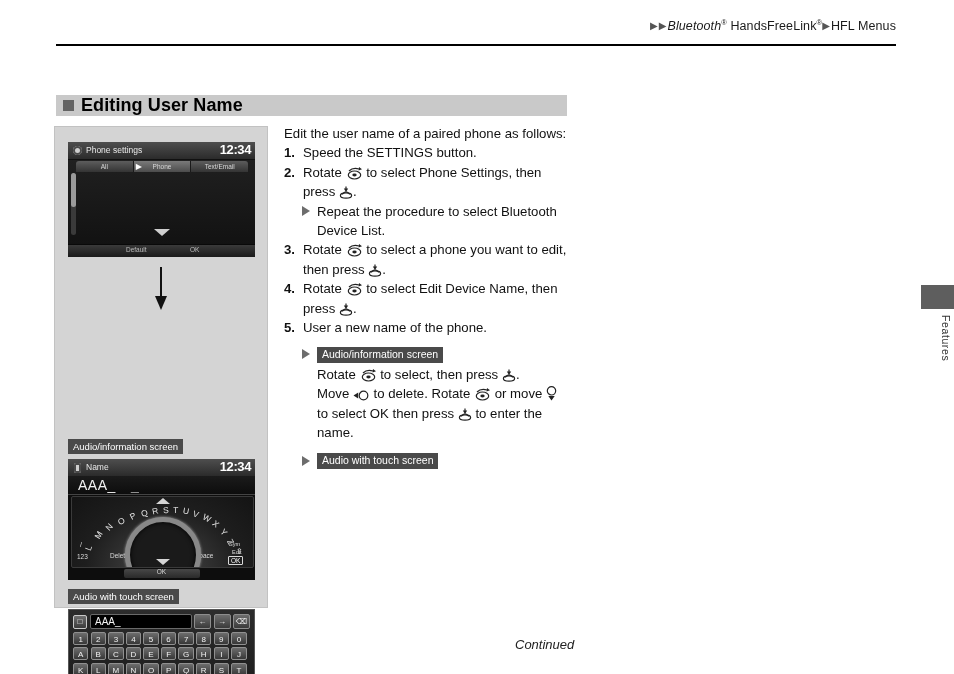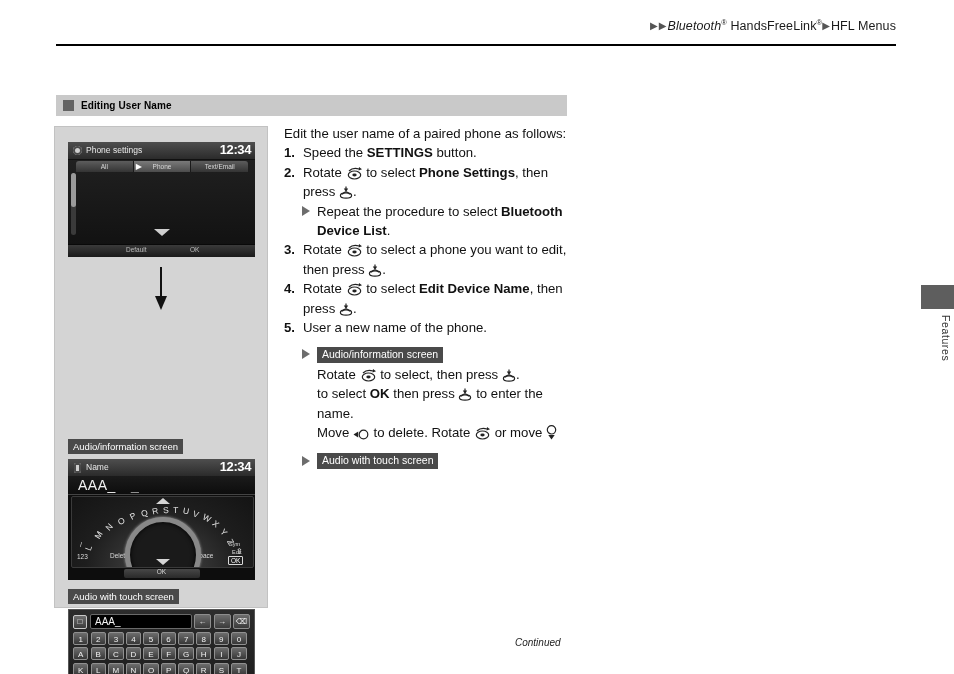--- a/index.html
+++ b/index.html
@@ -56,21 +56,21 @@
     display: flex;
     align-items: center;
   }
   #section-bar .sq {
     width: 11px;
     height: 11px;
     background: #636363;
     margin-left: 7px;
   }
   #section-bar .title {
-    font-size: 10px;
+    font-size: 18px;
     font-weight: bold;
     margin-left: 7px;
     color: #000;
     letter-spacing: .1px;
     text-align: right;
   }
 
   
   #figure-panel {
     position: absolute;
@@ -390,21 +390,21 @@
   }
   .sub .tri {
     position: absolute;
     left: 18px; top: 4px;
     width: 0; height: 0;
     border-top: 5.5px solid transparent;
     border-bottom: 5.5px solid transparent;
     border-left: 8.5px solid #6d6d6d;
   }
   .cont { padding-left: 33px; }
-  b { font-weight: bold; }
+  b { font-weight: normal; }
 
   .inline-cap {
     display: inline-block;
     background: #4a4a4a;
     color: #fff;
     font-size: 10.5px;
     line-height: 13px;
     padding: 1px 5px 2px 5px;
     vertical-align: 1.5px;
   }
@@ -427,21 +427,21 @@
     color: #333;
     text-align: center;
     writing-mode: vertical-rl;
     letter-spacing: .6px;
   }
 
   
   #footer-continued {
     position: absolute;
     left: 515px; top: 637px;
-    font-size: 10px;
+    font-size: 13px;
     font-style: italic;
     color: #222;
   }
   #page-number {
     position: absolute;
     right: 56px; top: 664px;
     transform: translateY(-50%);
     font-size: 17px;
     font-weight: bold;
     color: #000;
@@ -661,41 +661,41 @@
         <path d="M3 4 Q7 0 13 2" fill="none" stroke="#222" stroke-width="1.2"></path>
         <polygon points="13,0 16,2.2 12.6,3.6" fill="#222"></polygon>
       </svg><span> to select, then press </span><svg class="gly" width="14" height="13" viewBox="0 0 14 13">
         <ellipse cx="7" cy="9.5" rx="5.6" ry="2.6" fill="none" stroke="#222" stroke-width="1.2"></ellipse>
         <path d="M3.2 8.4 Q7 3.4 10.8 8.4" fill="none" stroke="#222" stroke-width="1.2"></path>
         <line x1="7" y1="0.6" x2="7" y2="4.2" stroke="#222" stroke-width="1.2"></line>
         <polygon points="7,6 4.8,2.6 9.2,2.6" fill="#222"></polygon>
       </svg><span>.</span>
   </p>
   <p class="cont">
-    <span>to select </span><b>OK</b><span> then press </span><svg class="gly" width="14" height="13" viewBox="0 0 14 13">
-        <ellipse cx="7" cy="9.5" rx="5.6" ry="2.6" fill="none" stroke="#222" stroke-width="1.2"></ellipse>
-        <path d="M3.2 8.4 Q7 3.4 10.8 8.4" fill="none" stroke="#222" stroke-width="1.2"></path>
-        <line x1="7" y1="0.6" x2="7" y2="4.2" stroke="#222" stroke-width="1.2"></line>
-        <polygon points="7,6 4.8,2.6 9.2,2.6" fill="#222"></polygon>
-      </svg><span> to enter the name.</span>
-  </p>
-  <p class="cont">
     <span>Move </span><svg class="gly" width="17" height="12" viewBox="0 0 17 12">
         <circle cx="10.5" cy="6.5" r="4.3" fill="none" stroke="#222" stroke-width="1.2"></circle>
         <polygon points="0.5,6.5 5.2,3.6 5.2,9.4" fill="#222"></polygon>
       </svg><span> to delete. Rotate </span><svg class="gly" width="17" height="13" viewBox="0 0 17 13">
         <ellipse cx="8.5" cy="8" rx="6.2" ry="4" fill="none" stroke="#222" stroke-width="1.2"></ellipse>
         <ellipse cx="8.5" cy="8" rx="2.2" ry="1.4" fill="#222"></ellipse>
         <path d="M3 4 Q7 0 13 2" fill="none" stroke="#222" stroke-width="1.2"></path>
         <polygon points="13,0 16,2.2 12.6,3.6" fill="#222"></polygon>
       </svg><span> or move </span><svg class="gly" width="11" height="15" viewBox="0 0 11 15">
         <circle cx="5.5" cy="4.8" r="4.2" fill="none" stroke="#222" stroke-width="1.2"></circle>
         <polygon points="5.5,14.5 2.3,10 8.7,10" fill="#222"></polygon>
       </svg>
   </p>
+  <p class="cont">
+    <span>to select </span><b>OK</b><span> then press </span><svg class="gly" width="14" height="13" viewBox="0 0 14 13">
+        <ellipse cx="7" cy="9.5" rx="5.6" ry="2.6" fill="none" stroke="#222" stroke-width="1.2"></ellipse>
+        <path d="M3.2 8.4 Q7 3.4 10.8 8.4" fill="none" stroke="#222" stroke-width="1.2"></path>
+        <line x1="7" y1="0.6" x2="7" y2="4.2" stroke="#222" stroke-width="1.2"></line>
+        <polygon points="7,6 4.8,2.6 9.2,2.6" fill="#222"></polygon>
+      </svg><span> to enter the name.</span>
+  </p>
 
   <p class="sub" style="margin-top:9px">
     <span class="tri"></span><span class="inline-cap">Audio with touch screen</span>
   </p>
 </div>
 
 <div id="thumb-tab"></div>
 <div id="thumb-label">Features</div>
 
 <div id="footer-continued">Continued</div>

